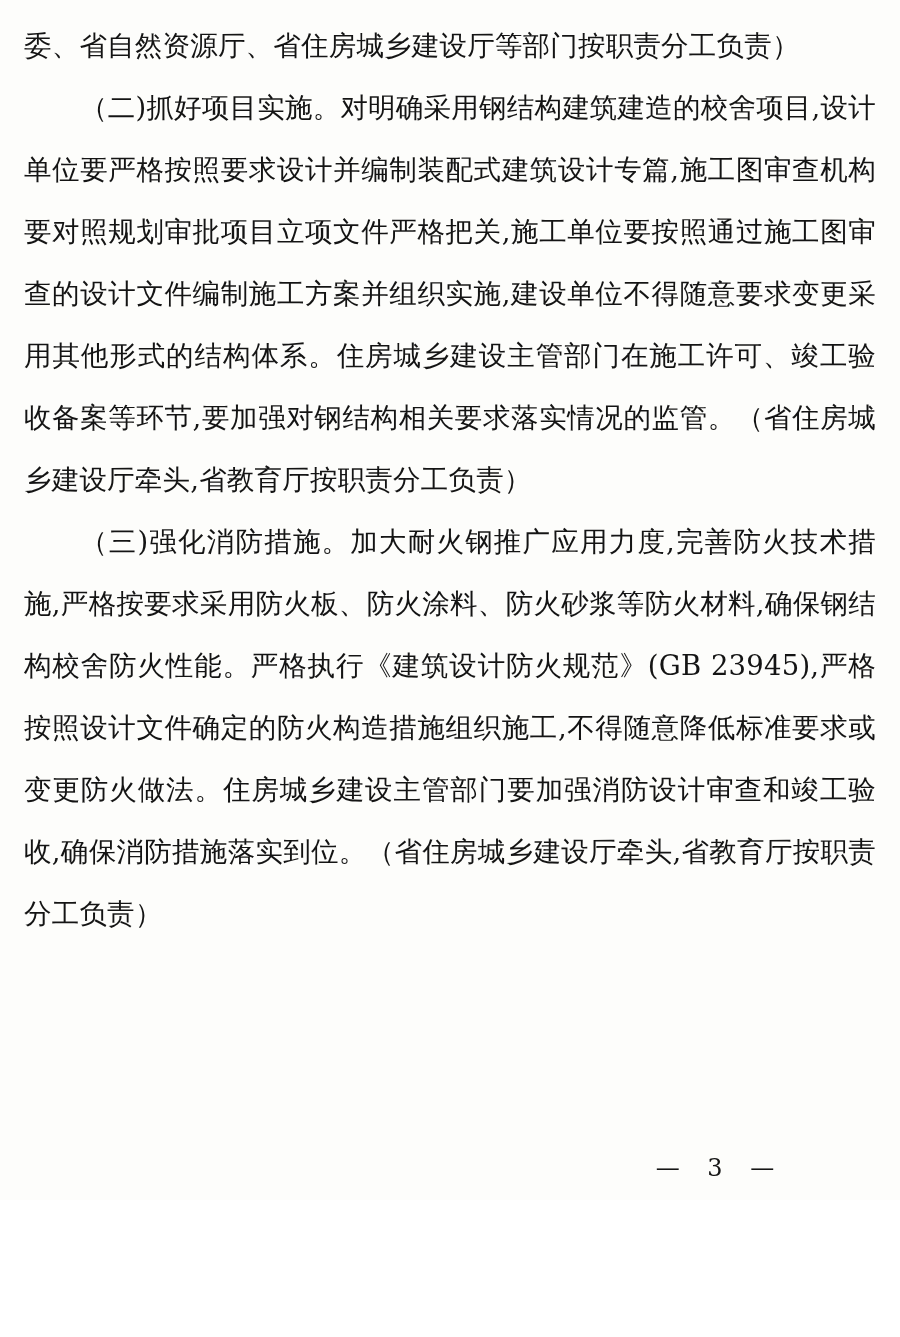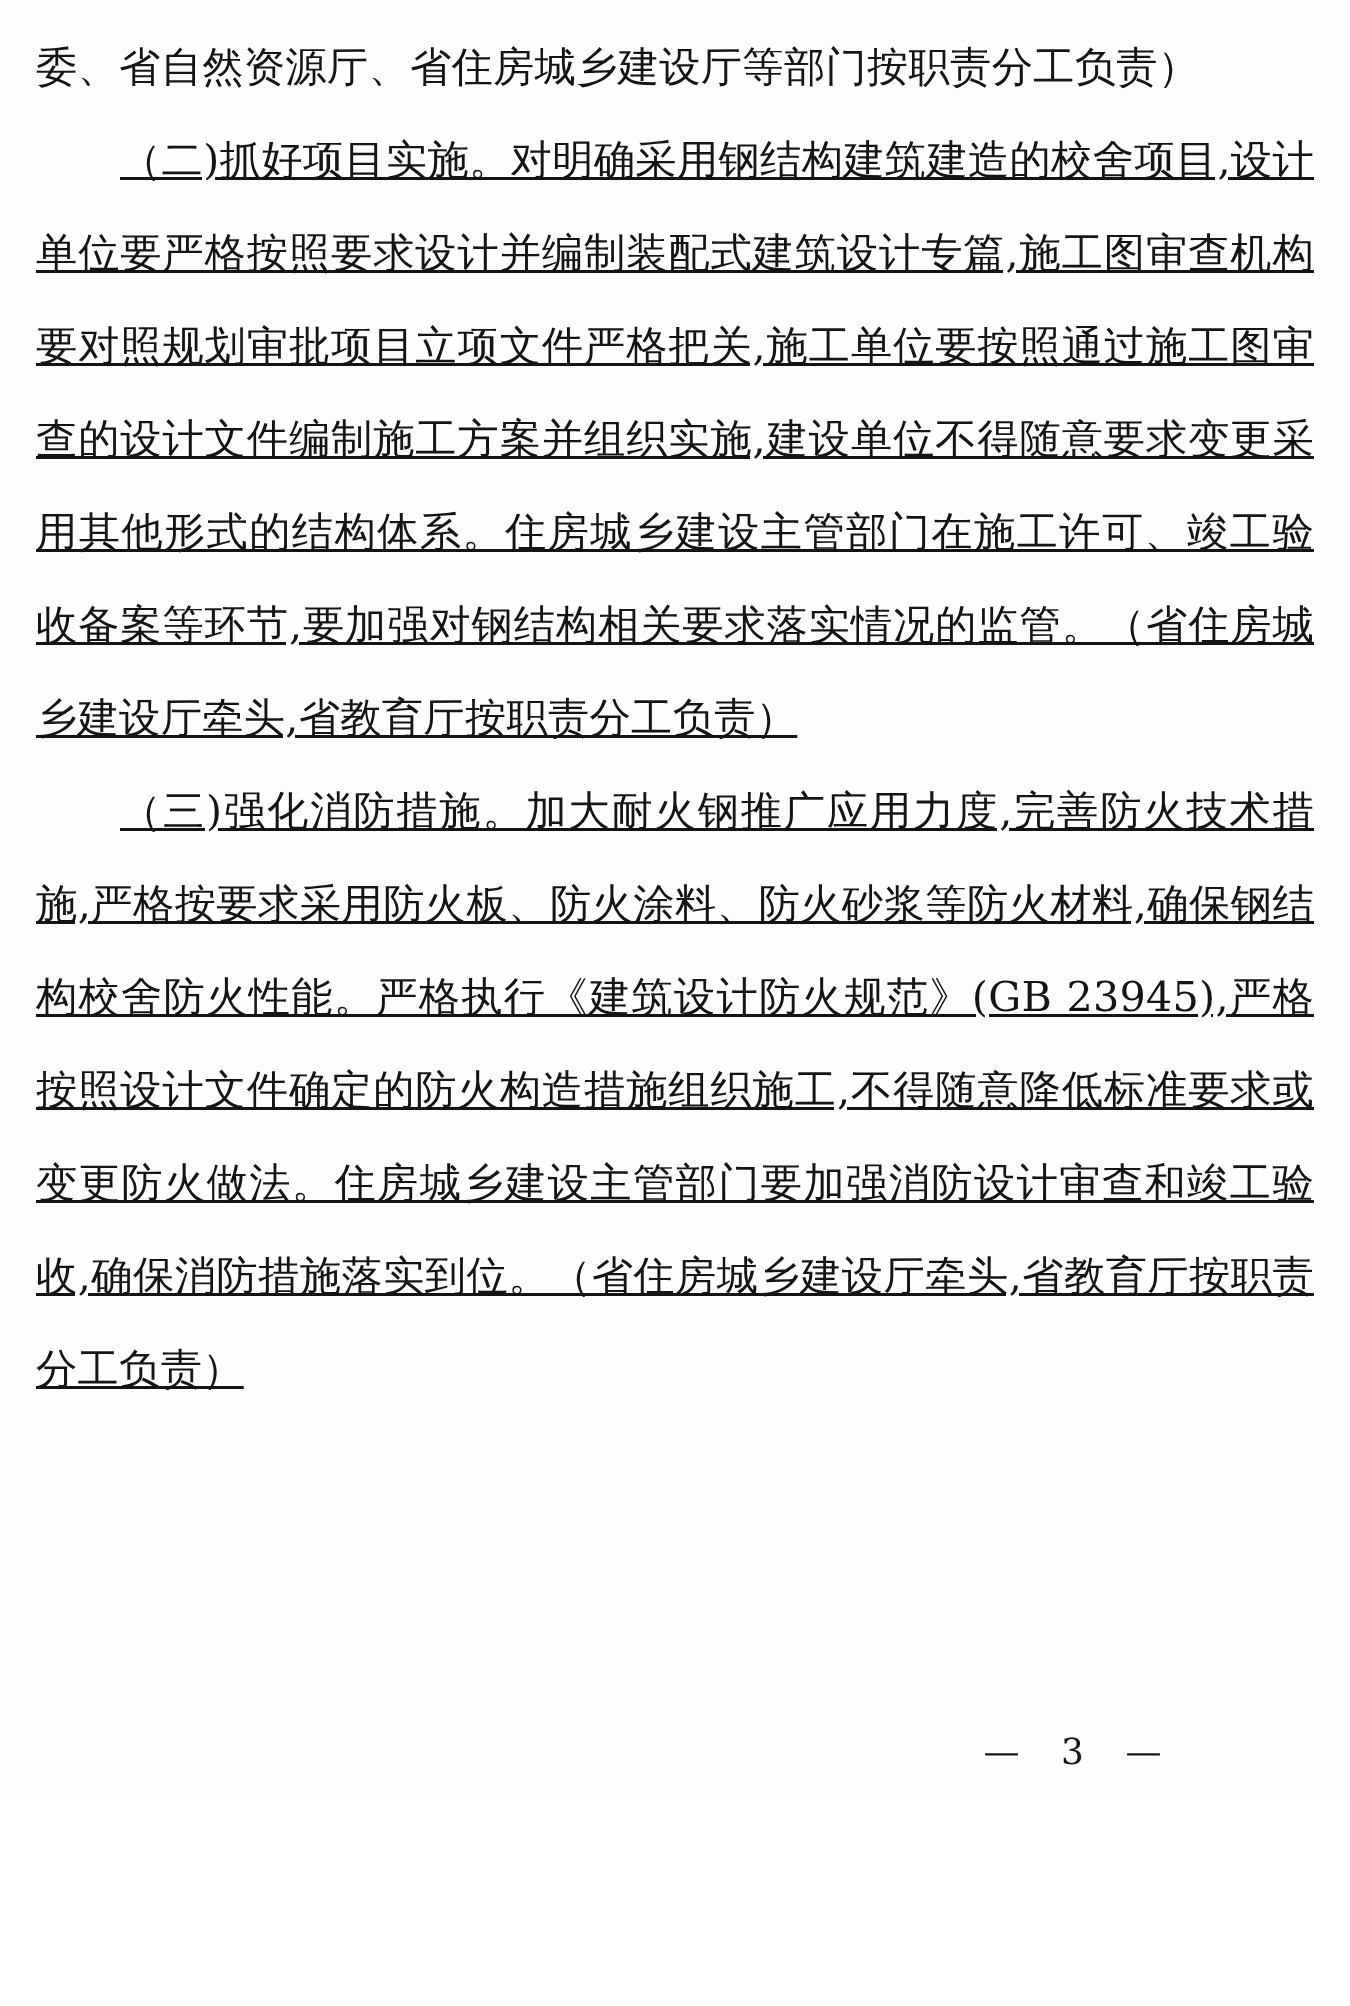--- a/index.html
+++ b/index.html
@@ -36,21 +36,20 @@
     line-height: 62px;
     letter-spacing: 0.2px;
     text-align: justify;
     text-justify: inter-ideograph;
     color: #141414;
     font-weight: 500;
     font-family: "DejaVu Serif", "Liberation Serif", serif;
   }
   p.para.indent {
     text-indent: 56px;
-    text-decoration: underline;
   }
   .footer {
     position: absolute;
     left: 0;
     bottom: 18px;
     width: 900px;
     text-align: center;
     font-size: 24px;
     color: #151515;
     letter-spacing: 10px;

